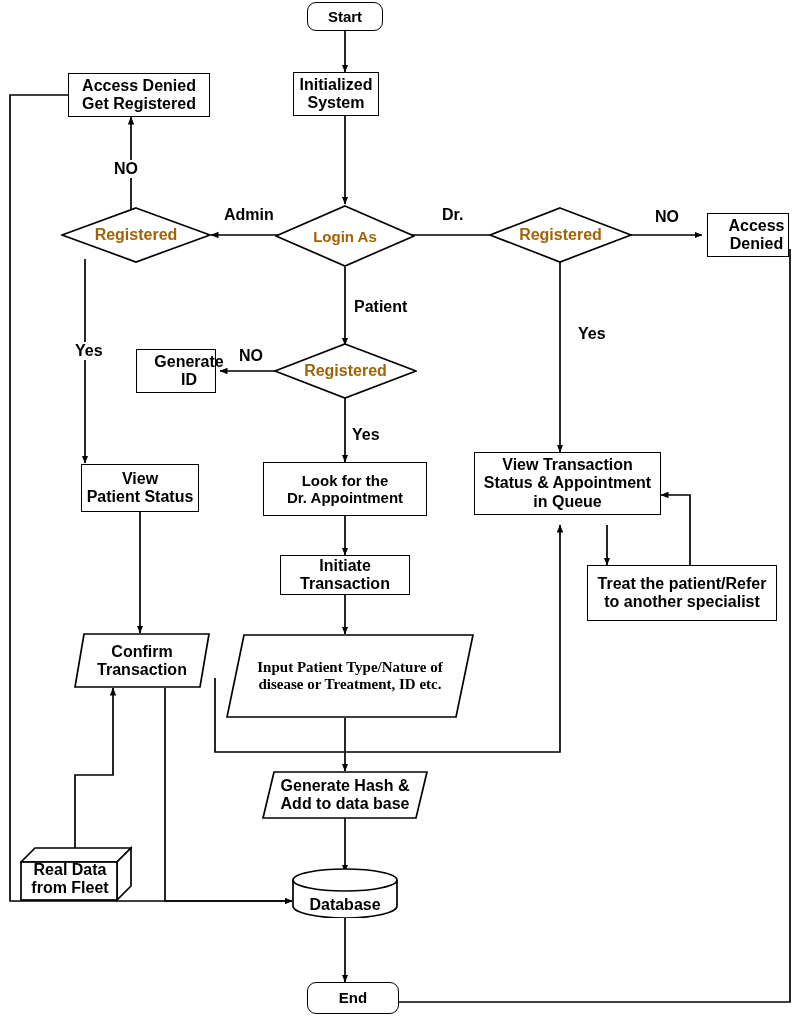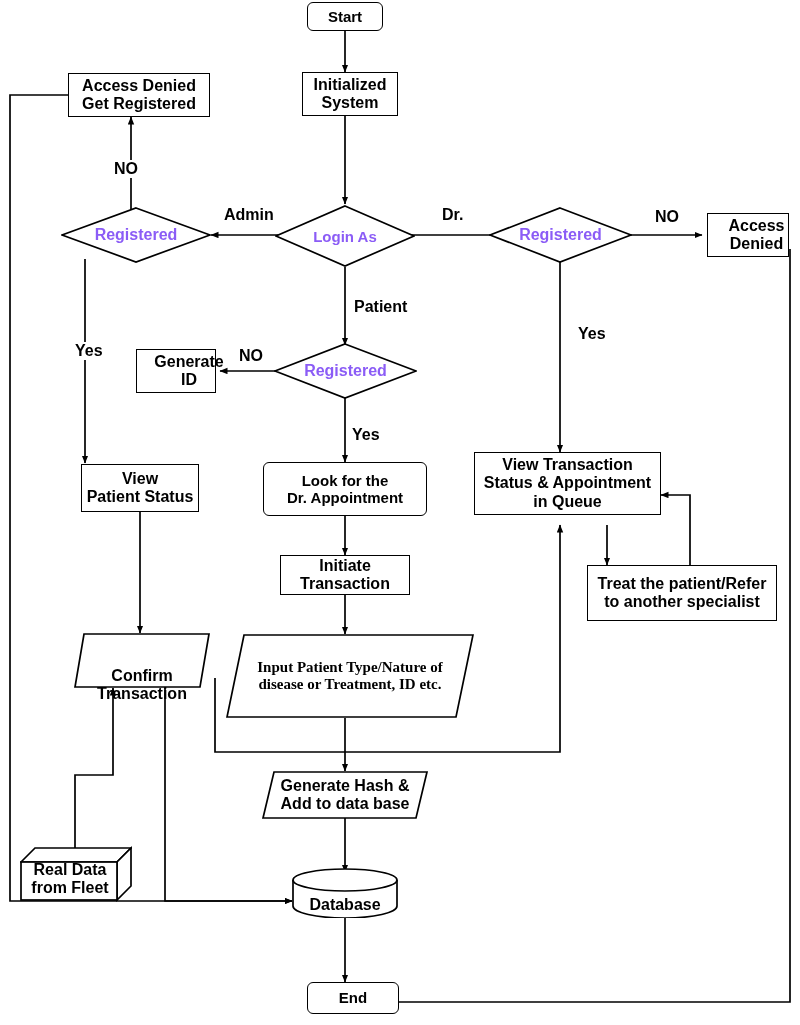--- a/index.html
+++ b/index.html
@@ -59,21 +59,21 @@
     position: absolute;
     left: 0;
     top: 0;
     width: 100%;
     height: 100%;
     display: flex;
     align-items: center;
     justify-content: center;
     text-align: center;
     font-weight: bold;
-    color: #8b5cf6;
+    color: #a16207;
   }
   .para-wrap, .cyl-wrap, .cube-wrap {
     position: absolute;
     z-index: 3;
   }
   .para-wrap svg, .cyl-wrap svg, .cube-wrap svg {
     position: absolute;
     left: 0;
     top: 0;
   }
@@ -89,21 +89,21 @@
     text-align: center;
     font-weight: bold;
     color: #000;
   }
   #edges {
     position: absolute;
     left: 0;
     top: 0;
     z-index: 1;
   }
-  .fs15 { font-size: 15px; border-radius: 6px; }
+  .fs15 { font-size: 15px; }
   .fs14 { font-size: 16px; }
 </style>
 </head>
 <body>
 
 <div id="canvas">
 
   <svg id="edges" width="800" height="1025">
     <defs>
       <marker id="arrow" markerWidth="9" markerHeight="9" refX="7.5" refY="3.2" orient="auto" markerUnits="userSpaceOnUse">
@@ -159,21 +159,21 @@
       <path d="M68,95 L10,95 L10,901 L292,901"></path>
 
       <path d="M790,249 L790,1002 L382,1002"></path>
     </g>
   </svg>
 
   <div class="node rounded fs15" style="left:307px; top:2px; width:76px; height:29px;">
     <span>Start</span>
   </div>
 
-  <div class="node rect fs14" style="left:302px; top:72px; width:96px; height:44px; white-space:pre-line;">
+  <div class="node rect fs14" style="left:293px; top:72px; width:86px; height:44px; white-space:pre-line;">
     <span style="white-space:pre-line;">Initialized
 System</span>
   </div>
 
   <div class="node rect fs14" style="left:68px; top:73px; width:142px; height:44px;">
     <span style="white-space:pre-line;">Access Denied
 Get Registered</span>
   </div>
 
   <div class="diamond-wrap" style="left:61px; top:207px; width:150px; height:56px;">
@@ -237,21 +237,21 @@
 
   <div class="node rect fs14" style="left:587px; top:565px; width:190px; height:56px;">
     <span style="white-space:pre-line;">Treat the patient/Refer
 to another specialist</span>
   </div>
 
   <div class="para-wrap" style="left:74px; top:633px; width:136px; height:55px;">
     <svg width="136" height="55">
         <polygon points="10,1 135,1 126,54 1,54" fill="#fff" stroke="#000" stroke-width="1.7"></polygon>
       </svg>
-    <div class="shape-text fs14" style="white-space:pre-line;margin-top:24px;">Confirm
+    <div class="shape-text fs14" style="white-space:pre-line;">Confirm
 Transaction</div>
   </div>
 
   <div class="para-wrap" style="left:226px; top:634px; width:248px; height:84px;">
     <svg width="248" height="84">
         <polygon points="18,1 247,1 230,83 1,83" fill="#fff" stroke="#000" stroke-width="1.7"></polygon>
       </svg>
     <div class="shape-text fs15" style="white-space:pre-line;font-family:Liberation Serif, serif;">Input Patient Type/Nature of
 disease or Treatment, ID etc.</div>
   </div>

